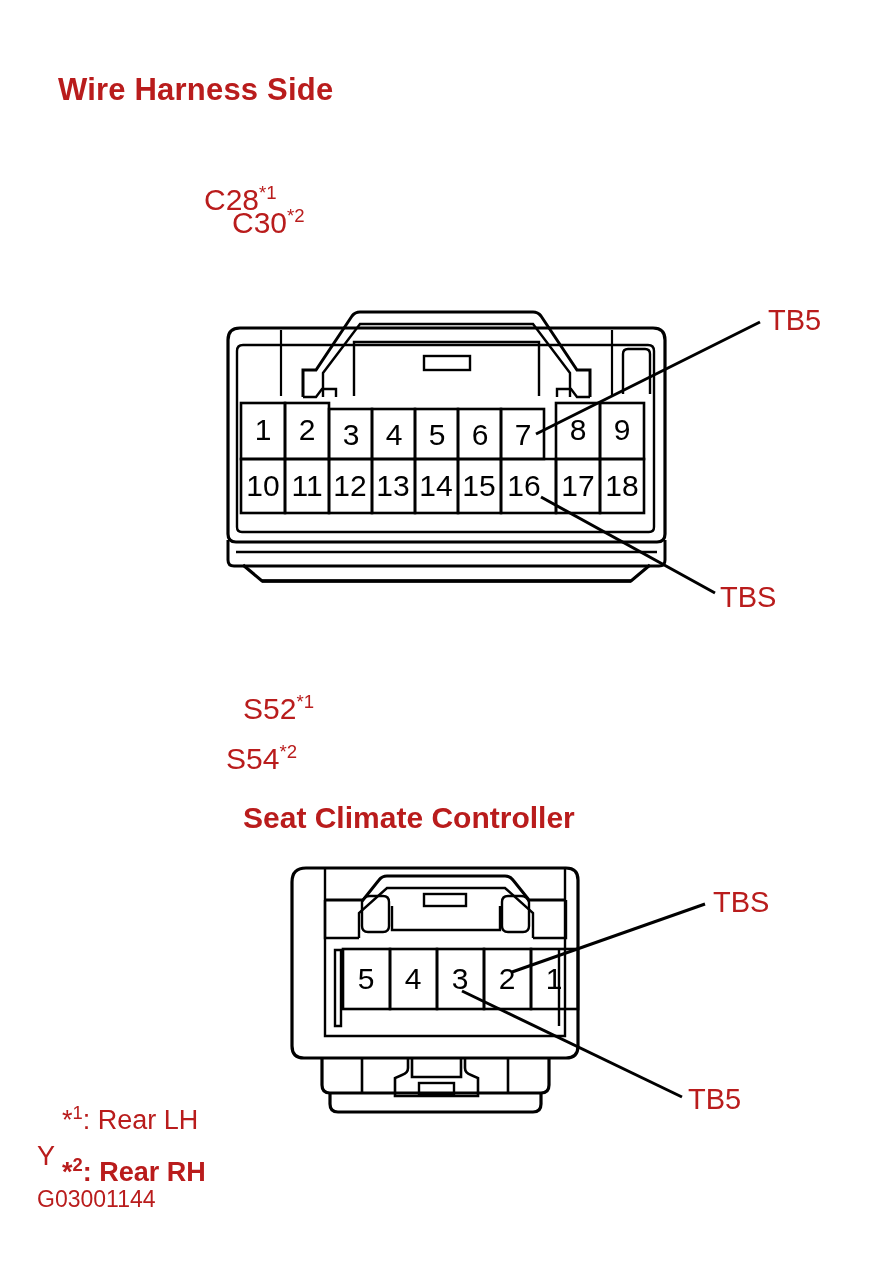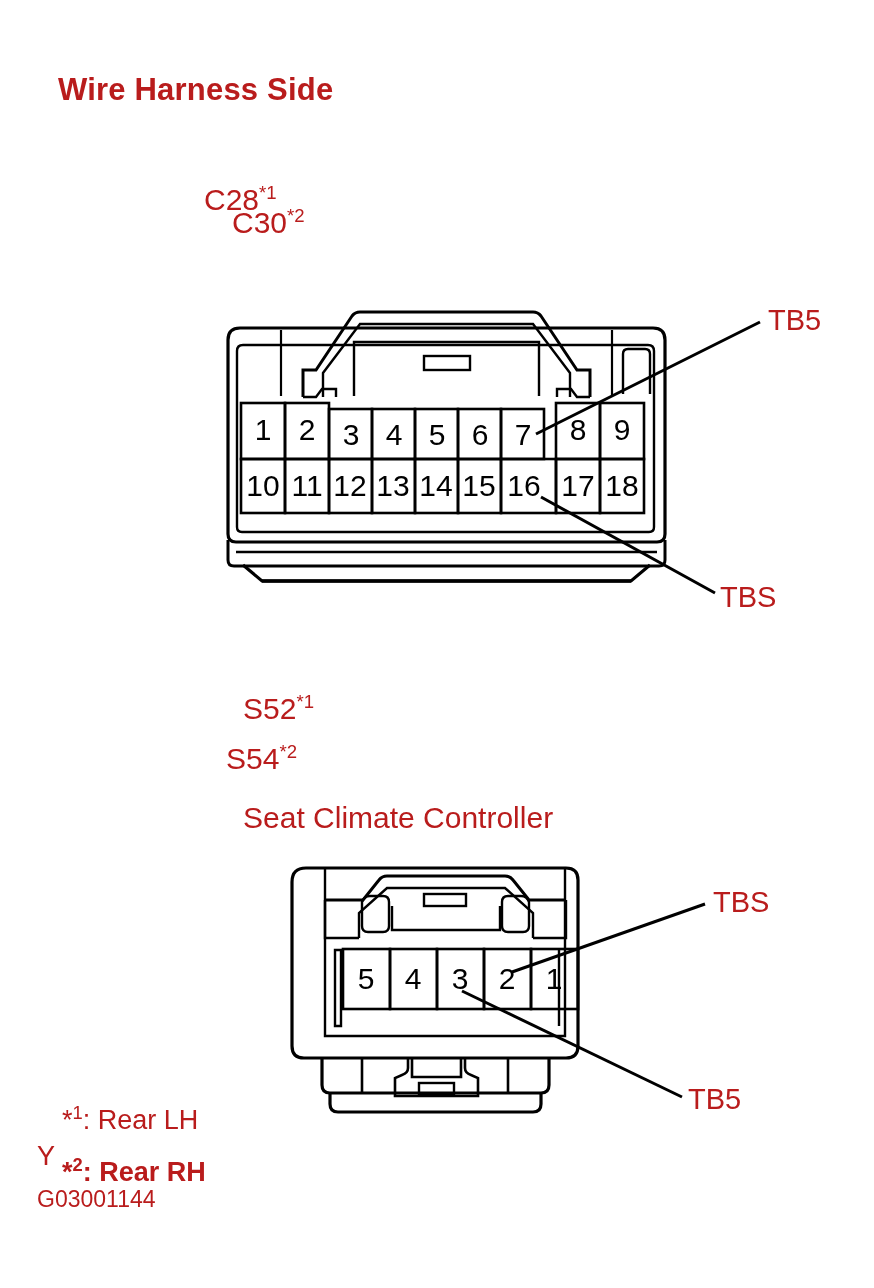--- a/index.html
+++ b/index.html
@@ -33,21 +33,21 @@
     font-size: 31px;
     font-weight: bold;
     letter-spacing: 0.2px;
   }
   #c1-code1 { left: 204px; top: 151px; font-size: 30px; margin-top: 33px; }
   #c1-code2 { left: 232px; top: 207px; font-size: 30px; }
   #c1-name  { left: 222px; top: 266px; font-size: 30px; }
 
   #c2-code1 { left: 243px; top: 687px; font-size: 30px; margin-top: 6px; }
   #c2-code2 { left: 226px; top: 743px; font-size: 30px; }
-  #c2-name  { left: 243px; top: 803px; font-size: 30px; }
+  #c2-name  { left: 243px; top: 803px; font-size: 30px; font-weight: bold; }
 
   #lbl-c1-tb5 { left: 768px; top: 306px; font-size: 29px; }
   #lbl-c1-tbs { left: 720px; top: 583px; font-size: 29px; }
   #lbl-c2-tbs { left: 713px; top: 888px; font-size: 29px; }
   #lbl-c2-tb5 { left: 688px; top: 1085px; font-size: 29px; }
 
   #fn1 { left: 62px; top: 1104px; font-size: 27px; }
   #fn2 { left: 62px; top: 1156px; font-size: 27px; font-weight: bold; }
   #ymark { left: 37px; top: 1143px; font-size: 27px; }
   #figid { left: 37px; top: 1188px; font-size: 23px; }

